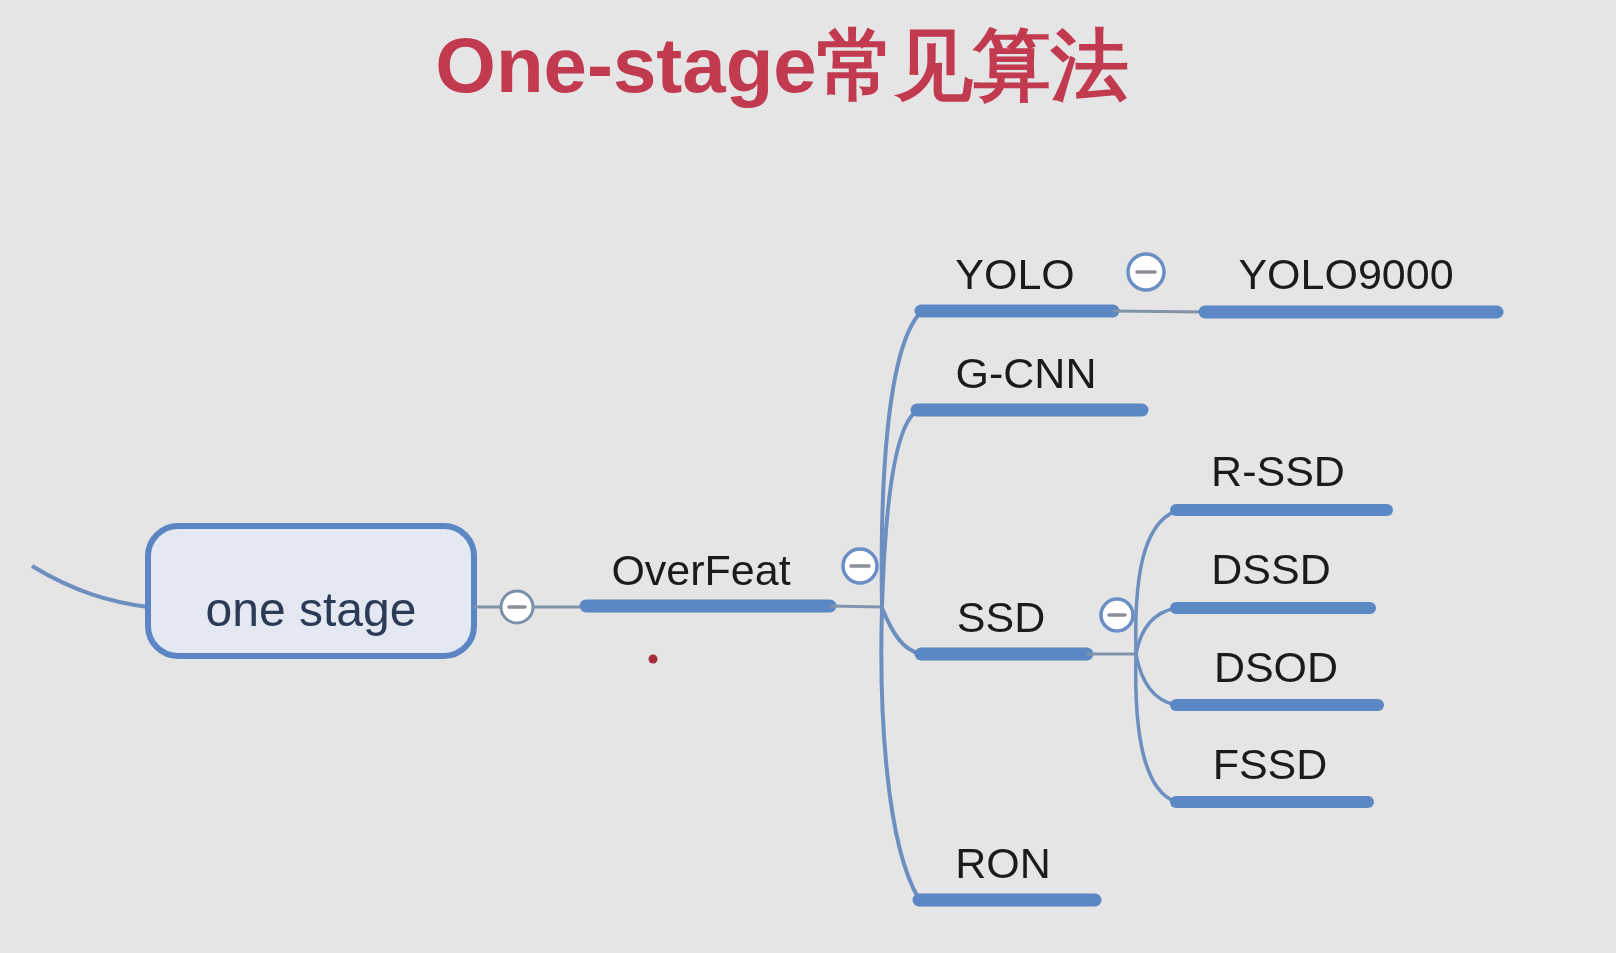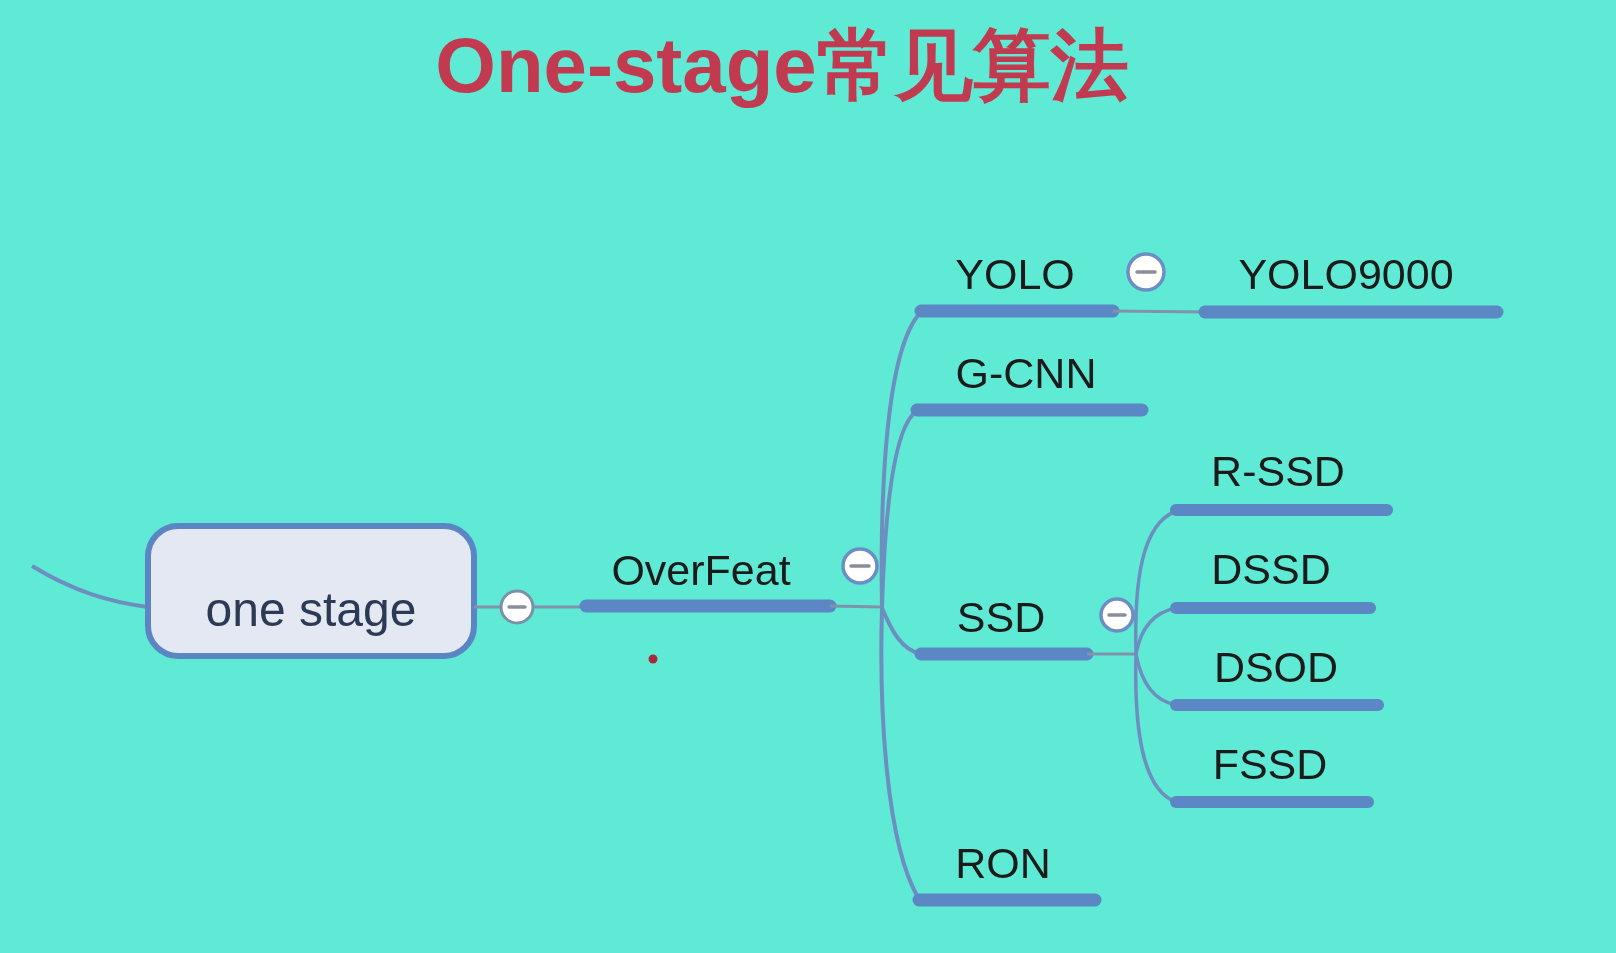--- a/index.html
+++ b/index.html
@@ -1,18 +1,18 @@
 <!DOCTYPE html>
 <html><head>
 <meta charset="utf-8">
 <style>
   html,body { margin:0; padding:0; }
   .stage {
     position:relative; width:1616px; height:953px;
-    background:#5eead4; overflow:hidden;
+    background:#e5e5e5; overflow:hidden;
     font-family:"Liberation Sans", sans-serif;
   }
   .title {
     position:absolute; top:14px; left:0; width:1564px;
     text-align:center; font-size:78px; font-weight:bold;
     letter-spacing:0px; color:#c23a50;
     font-family:"Liberation Sans", sans-serif;
   }
   svg.map { position:absolute; left:0; top:0; width:1616px; height:953px; }
   .lbl  { font:43px "Liberation Sans", sans-serif; fill:#1b1b1b; text-anchor:middle; }

